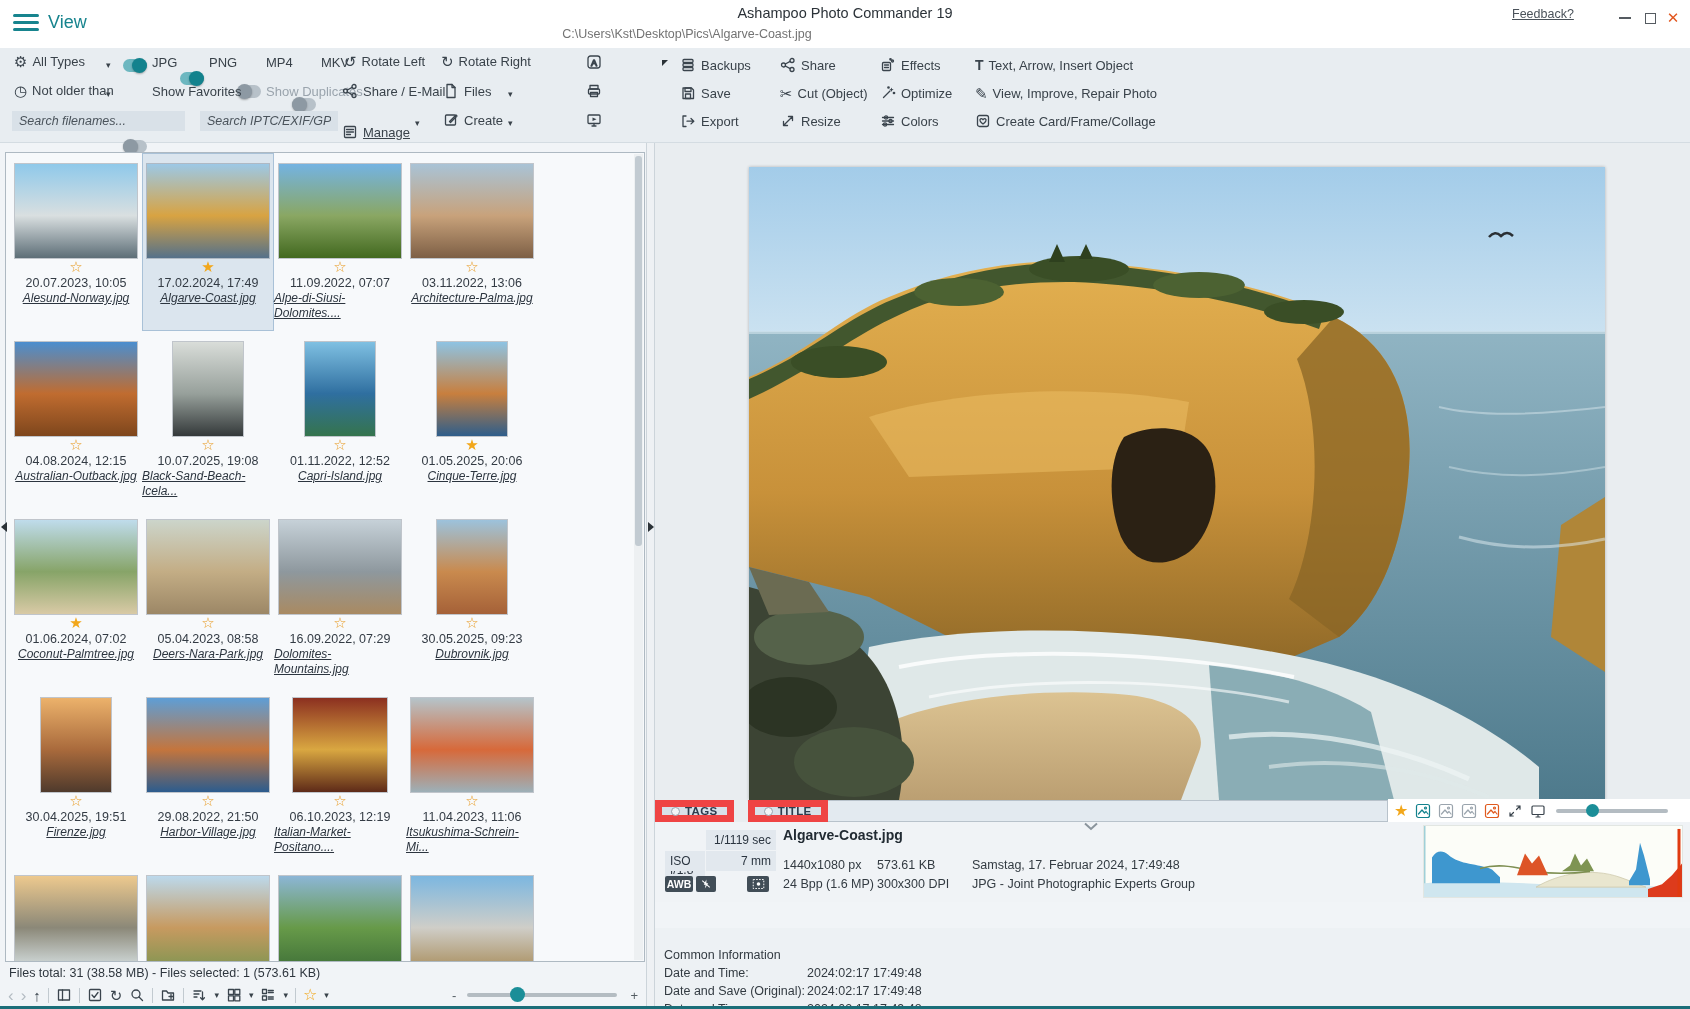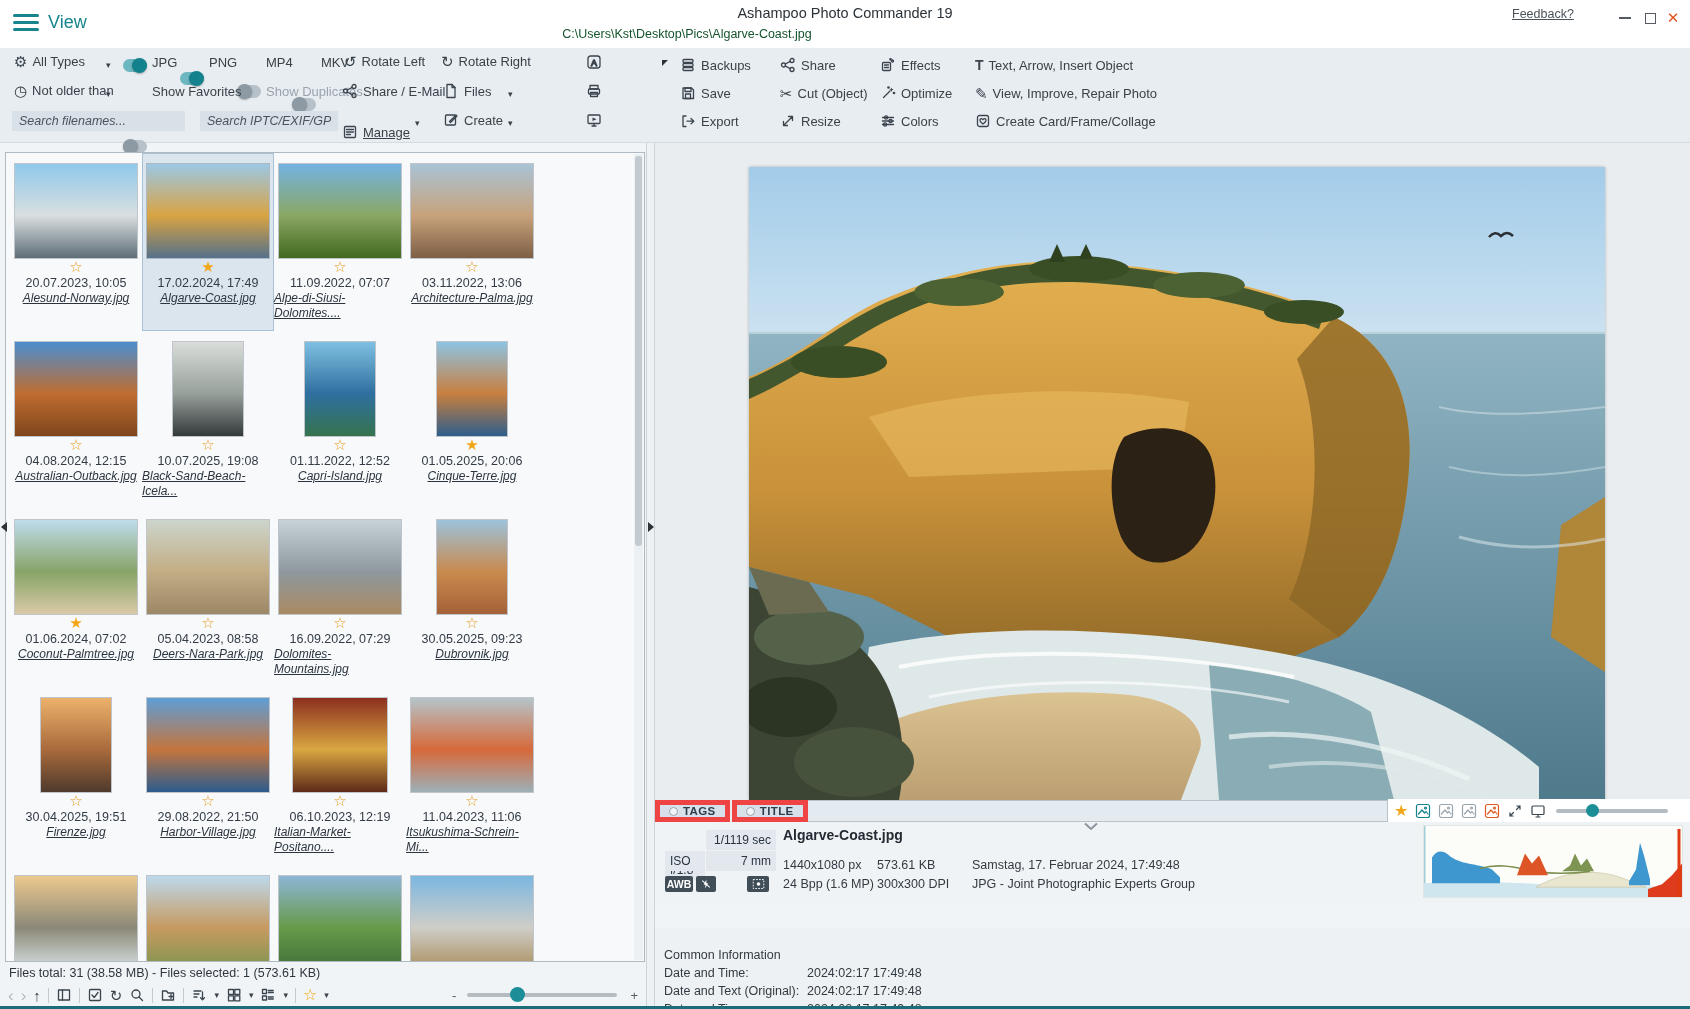--- a/index.html
+++ b/index.html
@@ -7,21 +7,21 @@
   .window{position:relative;width:1690px;height:1009px;background:#f1f4f7;overflow:hidden;
           border-bottom:3px solid #1b6e79;}
   .abs{position:absolute;}
 
   
   .titlebar{position:absolute;left:0;top:0;width:1690px;height:48px;background:#ffffff;}
   .burger{position:absolute;left:13px;top:14px;width:26px;height:19px;cursor:pointer;}
   .burger span{display:block;height:3px;background:#17848e;border-radius:2px;margin-bottom:4px;}
   .menu-label{position:absolute;left:48px;top:12px;font-size:18px;color:#17848e;}
   .win-title{position:absolute;left:0;top:5px;width:1690px;text-align:center;font-size:14.5px;color:#2b3238;}
-  .win-path{position:absolute;left:0;top:27px;width:1374px;text-align:center;font-size:12.5px;color:#14532d;}
+  .win-path{position:absolute;left:0;top:27px;width:1374px;text-align:center;font-size:12.5px;color:#737373;}
   .feedback{position:absolute;left:1512px;top:7px;font-size:12.5px;color:#4a525a;text-decoration:underline;cursor:pointer;}
   .wbtn{position:absolute;top:8px;width:22px;height:20px;display:flex;align-items:center;justify-content:center;cursor:pointer;}
   .minimize-bar{width:12px;height:2px;background:#555b61;}
   .maximize-box{width:11px;height:11px;border:1.5px solid #555b61;}
   .close-x{font-size:15px;color:#e2571f;font-weight:bold;}
 
   
   .toolstrip{position:absolute;left:0;top:48px;width:1690px;height:95px;background:#e8edf1;border-bottom:1px solid #d4dce2;}
   .fbtn{display:flex;align-items:center;gap:5px;font-size:13px;color:#39424a;cursor:pointer;white-space:nowrap;}
   .gi{font-size:15px;color:#3a444d;line-height:1;}
@@ -70,21 +70,21 @@
   .tri-corner{width:0;height:0;border-left:6px solid #2b3238;border-bottom:6px solid transparent;}
 
   
   .rcol{position:absolute;top:0;display:flex;flex-direction:column;gap:6px;}
   .rcol .fbtn{height:22px;}
 
   
   .preview{position:absolute;left:655px;top:143px;width:1035px;height:679px;background:#e9edf0;}
   .photo{position:absolute;left:94px;top:24px;width:856px;height:633px;box-shadow:0 0 3px rgba(0,0,0,.25);}
   .tagsbar{position:absolute;left:655px;top:800px;width:733px;height:22px;display:flex;}
-  .ptab{display:flex;align-items:center;gap:5px;padding:0 9px;background:#d8e1e9;border:5px solid #ef4444;
+  .ptab{display:flex;align-items:center;gap:5px;padding:0 9px;background:#d8e1e9;border:7px solid #ef4444;
         font-size:11.5px;font-weight:bold;color:#2d3c4d;letter-spacing:.4px;cursor:pointer;}
   .ptab .circ{width:9px;height:9px;border-radius:50%;border:1px solid #98a4ae;background:#f2f5f7;}
   .tabfill{flex:1;background:#e3eaf0;border:1px solid #b8c2cb;border-left:none;}
   .iconstrip{position:absolute;left:1388px;top:799px;width:302px;height:23px;background:#ffffff;display:flex;align-items:center;gap:7px;padding:0 6px;}
   .mini{width:16px;height:16px;flex:0 0 16px;cursor:pointer;}
   .mini *{fill:none;stroke-width:1.2;stroke-linecap:round;stroke-linejoin:round;}
 
   
   .infopanel{position:absolute;left:655px;top:822px;width:1035px;height:80px;background:#f0f3f6;}
   .qcell{position:absolute;height:20px;background:#e2e8ee;font-size:12px;color:#2b3540;line-height:20px;padding:0 5px;}
@@ -596,21 +596,21 @@
       <ellipse cx="105" cy="595" rx="60" ry="35" fill="#46523c"></ellipse>
       <path d="M0 400 L60 415 L80 445 L20 448 Z" fill="#6b6b52"></path>
     </svg>
   </div>
 
   <div class="tagsbar">
     <div class="ptab">
       <span class="circ"></span>
       <span>TAGS</span>
     </div>
-    <div class="ptab" style="margin-left:2px;text-align:right;">
+    <div class="ptab" style="margin-left:14px;text-align:right;">
       <span class="circ"></span>
       <span>TITLE</span>
     </div>
     <div class="tabfill"></div>
   </div>
 
   <div class="iconstrip">
     <span style="color:#f2a71b;font-size:16px;line-height:1;cursor:pointer;">★</span>
     <svg class="mini" viewBox="0 0 16 16">
         <rect x="1.5" y="1.5" width="13" height="13" rx="2" stroke="#13828d"></rect>
@@ -691,21 +691,21 @@
 
   <div class="exif">
     <div class="exrow">
         <span class="xl">Common Information</span>
       </div>
     <div class="exrow">
       <span class="xl">Date and Time:</span>
       <span>2024:02:17 17:49:48</span>
     </div>
     <div class="exrow">
-      <span class="xl">Date and Text (Original):</span>
+      <span class="xl">Date and Save (Original):</span>
       <span>2024:02:17 17:49:48</span>
     </div>
     <div class="exrow">
       <span class="xl">Date and Time (Digitalized):</span>
       <span>2024:02:17 17:49:48</span>
     </div>
   </div>
 
 </div>
 

